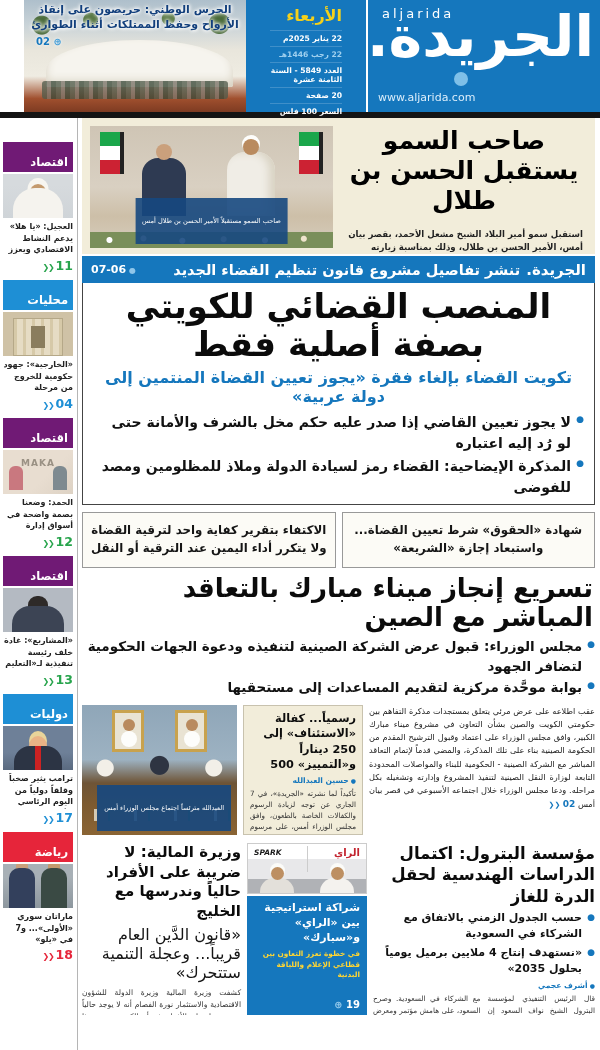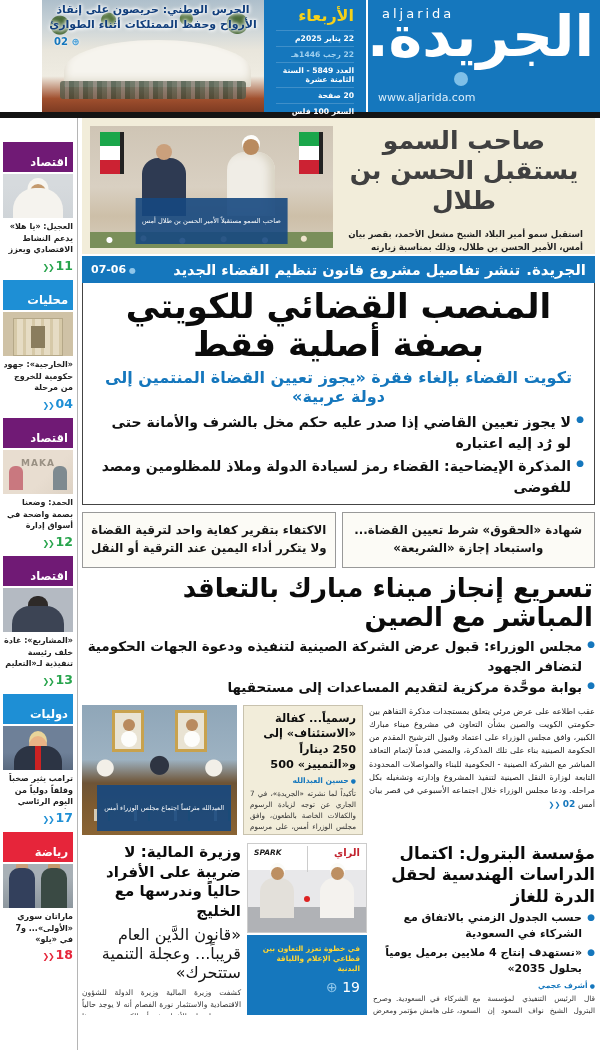--- a/index.html
+++ b/index.html
@@ -7,21 +7,21 @@
 body{font-family:"DejaVu Sans",sans-serif;direction:rtl;color:#111}
 .page{width:600px;height:1050px;overflow:hidden;background:#fff;position:relative}
 
 
 .header{display:flex;height:112px}
 .logo-block{width:232px;background:#1577bd;color:#fff;position:relative;overflow:hidden}
 .logo-latin{position:absolute;top:6px;left:14px;font-size:13px;letter-spacing:3px;color:#fff}
 .logo-ar{position:absolute;top:8px;right:6px;font-size:57px;font-weight:bold;line-height:1;color:#fff}
 .logo-url{position:absolute;bottom:8px;left:10px;font-size:11px;color:#dceefb}
 .logo-dot{position:absolute;bottom:26px;left:86px;width:14px;height:14px;border-radius:50%;background:#7fc0e8}
-.date-block{width:104px;background:#1577bd;color:#fff;border-right:2px solid #fff;padding:6px 12px;display:flex;flex-direction:column;gap:3px}
+.date-block{width:122px;background:#1577bd;color:#fff;border-right:2px solid #fff;padding:6px 24px;display:flex;flex-direction:column;gap:3px}
 .date-block .wd{color:#f5d11a;font-weight:bold;font-size:16px;margin-bottom:2px}
 .date-block .ln{font-size:7.6px;font-weight:bold;border-top:1px solid #3f8fc9;padding-top:3px}
 .date-block .hj{color:#9fd0ef}
 .promo{width:222px;position:relative;overflow:hidden;background:linear-gradient(180deg,#aebfcb 0%,#c9d3d8 22%,#e9e6dc 45%,#efece2 68%,#a0502e 88%,#7e3b22 100%)}
 .promo .tent{position:absolute;left:10%;right:6%;top:36%;height:42%;background:#f6f4ee;border-radius:70% 70% 4px 4px/90% 90% 4px 4px;box-shadow:inset 0 -6px 10px #d8d2c2}
 .promo .trees{position:absolute;top:6%;left:0;width:100%;height:30%;background:
  radial-gradient(circle at 8% 55%,#4a6b3a 9px,transparent 10px),
  radial-gradient(circle at 30% 40%,#557540 7px,transparent 8px),
  radial-gradient(circle at 88% 50%,#4a6b3a 10px,transparent 11px),
  radial-gradient(circle at 65% 35%,#5b7a46 6px,transparent 7px)}
@@ -32,21 +32,21 @@
 .black-bar{height:6px;background:#141414}
 
 
 .bodywrap{display:flex;height:932px}
 .main-col{width:522px;overflow:hidden;padding:0 5px 0 4px}
 .sidebar{width:78px;border-right:1px solid #b5b5b5;padding:24px 4px 0 3px;overflow:hidden}
 
 
 .amir{height:136px;background:#f2edda;display:flex;gap:8px;padding:8px 8px 6px;overflow:hidden}
 .amir-text{width:246px;display:flex;flex-direction:column}
-.amir-text h1{font-size:25px;line-height:1.2;text-align:center;color:#404040;letter-spacing:-.5px}
+.amir-text h1{font-size:25px;line-height:1.2;text-align:center;color:#000000;letter-spacing:-.5px}
 .amir-text p{margin-top:12px;font-size:8.6px;font-weight:bold;line-height:1.55;text-align:right;color:#222;padding:0 4px}
 .ph{position:relative;overflow:hidden}
 .ph-amir{flex:1;background:linear-gradient(180deg,#cfc5b5 0%,#d9d0c2 50%,#cdbfa8 74%,#d6cdbd 100%)}
 .flag{position:absolute;width:24px;height:42px;top:6px;background:linear-gradient(180deg,#1aa64b 0 33%,#fff 33% 66%,#cc2233 66% 100%);border-right:4px solid #222}
 .flag.fl-l{left:10px}.flag.fl-r{right:10px}
 .fig-dark{position:absolute;left:52px;top:32px;width:44px;height:58px;background:#2e3a52;border-radius:16px 16px 0 0}
 .fig-dark::before{content:"";position:absolute;top:-14px;left:14px;width:16px;height:16px;border-radius:50%;background:#caa07c}
 .fig-white{position:absolute;right:58px;top:26px;width:48px;height:64px;background:#f0ede6;border-radius:18px 18px 0 0;box-shadow:inset -6px 0 8px #d8d2c2}
 .fig-white::before{content:"";position:absolute;top:-13px;left:16px;width:16px;height:16px;border-radius:50%;background:#b98a5e;box-shadow:0 -3px 0 1px #fdfdfb}
 .flowers{position:absolute;bottom:0;left:0;right:0;height:16px;background:
@@ -109,21 +109,21 @@
 .ph-spark::before{content:"";position:absolute;top:2px;left:50%;width:1px;height:26px;background:#ccc}
 .spark-logo-l{position:absolute;top:4px;left:6px;font-size:7.5px;font-weight:bold;font-style:italic;color:#1a1a1a}
 .spark-logo-r{position:absolute;top:3px;right:6px;font-size:10px;font-weight:bold;color:#c2232e}
 .sp-fig{position:absolute;top:34px;width:34px;height:40px;border-radius:14px 14px 0 0;background:#f4f2ee}
 .sp-fig::before{content:"";position:absolute;top:-11px;left:11px;width:13px;height:13px;border-radius:50%;background:#bd8f62;box-shadow:0 -3px 0 1px #fbfbf8}
 .sp-l{left:12px;background:#e3e0da}.sp-r{right:12px}
 .sp-mic{position:absolute;top:52px;left:56px;width:6px;height:6px;border-radius:50%;background:#d22}
 .spark-box{flex:1;background:#1577bd;color:#fff;padding:5px 7px;margin-top:2px}
 .spark-box h3{font-size:11px;line-height:1.35;text-align:right}
 .spark-sub{color:#ffd633;font-size:7.3px;font-weight:bold;line-height:1.4;margin-top:4px;text-align:right}
-.spark-pg{font-weight:normal;font-size:14px;margin-top:4px}
+.spark-pg{font-weight:bold;font-size:10px;margin-top:19px}
 .spark-pg::after{content:" ⊕";color:#8fc6ea}
 .fin-col{flex:1}
 .fin-col h2{font-size:15px;line-height:1.3;text-align:right;color:#0b0b0b}
 .fin-sub{font-size:16px;font-weight:normal;margin:4px 0 5px;text-align:right;color:#151515}
 .fin-col p{font-size:7.6px;line-height:1.6;text-align:justify;color:#333}
 
 
 .sb-item{margin-bottom:7px}
 .sb-tag{height:30px;display:flex;align-items:flex-end;justify-content:flex-start;padding:3px 5px;color:#fff;font-weight:bold;font-size:11.5px}
 .c-green{background:#701a75}.c-blue{background:#1e8fd5}.c-red{background:#e6253a}
@@ -255,20 +255,21 @@
         </div>
         <div class="spark-col">
           <div class="ph ph-spark">
             <span class="spark-logo-l">SPARK</span>
             <span class="spark-logo-r">الراي</span>
             <span class="sp-fig sp-l"></span>
             <span class="sp-fig sp-r"></span>
             <span class="sp-mic"></span>
           </div>
           <div class="spark-box">
+            <h3>شراكة استراتيجية بين «الراي» و«سبارك»</h3>
             <div class="spark-sub">في خطوة تعزز التعاون بين قطاعي الإعلام واللياقة البدنية</div>
             <div class="spark-pg">19</div>
           </div>
         </div>
         <div class="fin-col">
           <h2>وزيرة المالية: لا ضريبة على الأفراد حالياً وندرسها مع الخليج</h2>
           <div class="fin-sub">«قانون الدَّين العام قريباً... وعجلة التنمية ستتحرك»</div>
           <p><span>كشفت وزيرة المالية وزيرة الدولة للشؤون الاقتصادية والاستثمار نورة الفصام أنه لا يوجد حالياً ضريبة دخل على الأفراد، غير أن الكويت تدرس هذا الأمر بالتعاون مع دول الخليج، مؤكدة أن أي ضريبة جديدة يجب أن تكون مجدية للدولة وتتماشى مع أولوياتها. وقالت الفصام، في تصريح لقناة العربية على هامش انعقاد المنتدى الاقتصادي العالمي «دافوس»: إن عجلة التنمية في الكويت ستتحرك، متوقعة نمواً اقتصادياً في</span> </p>
         </div>
       </div>

